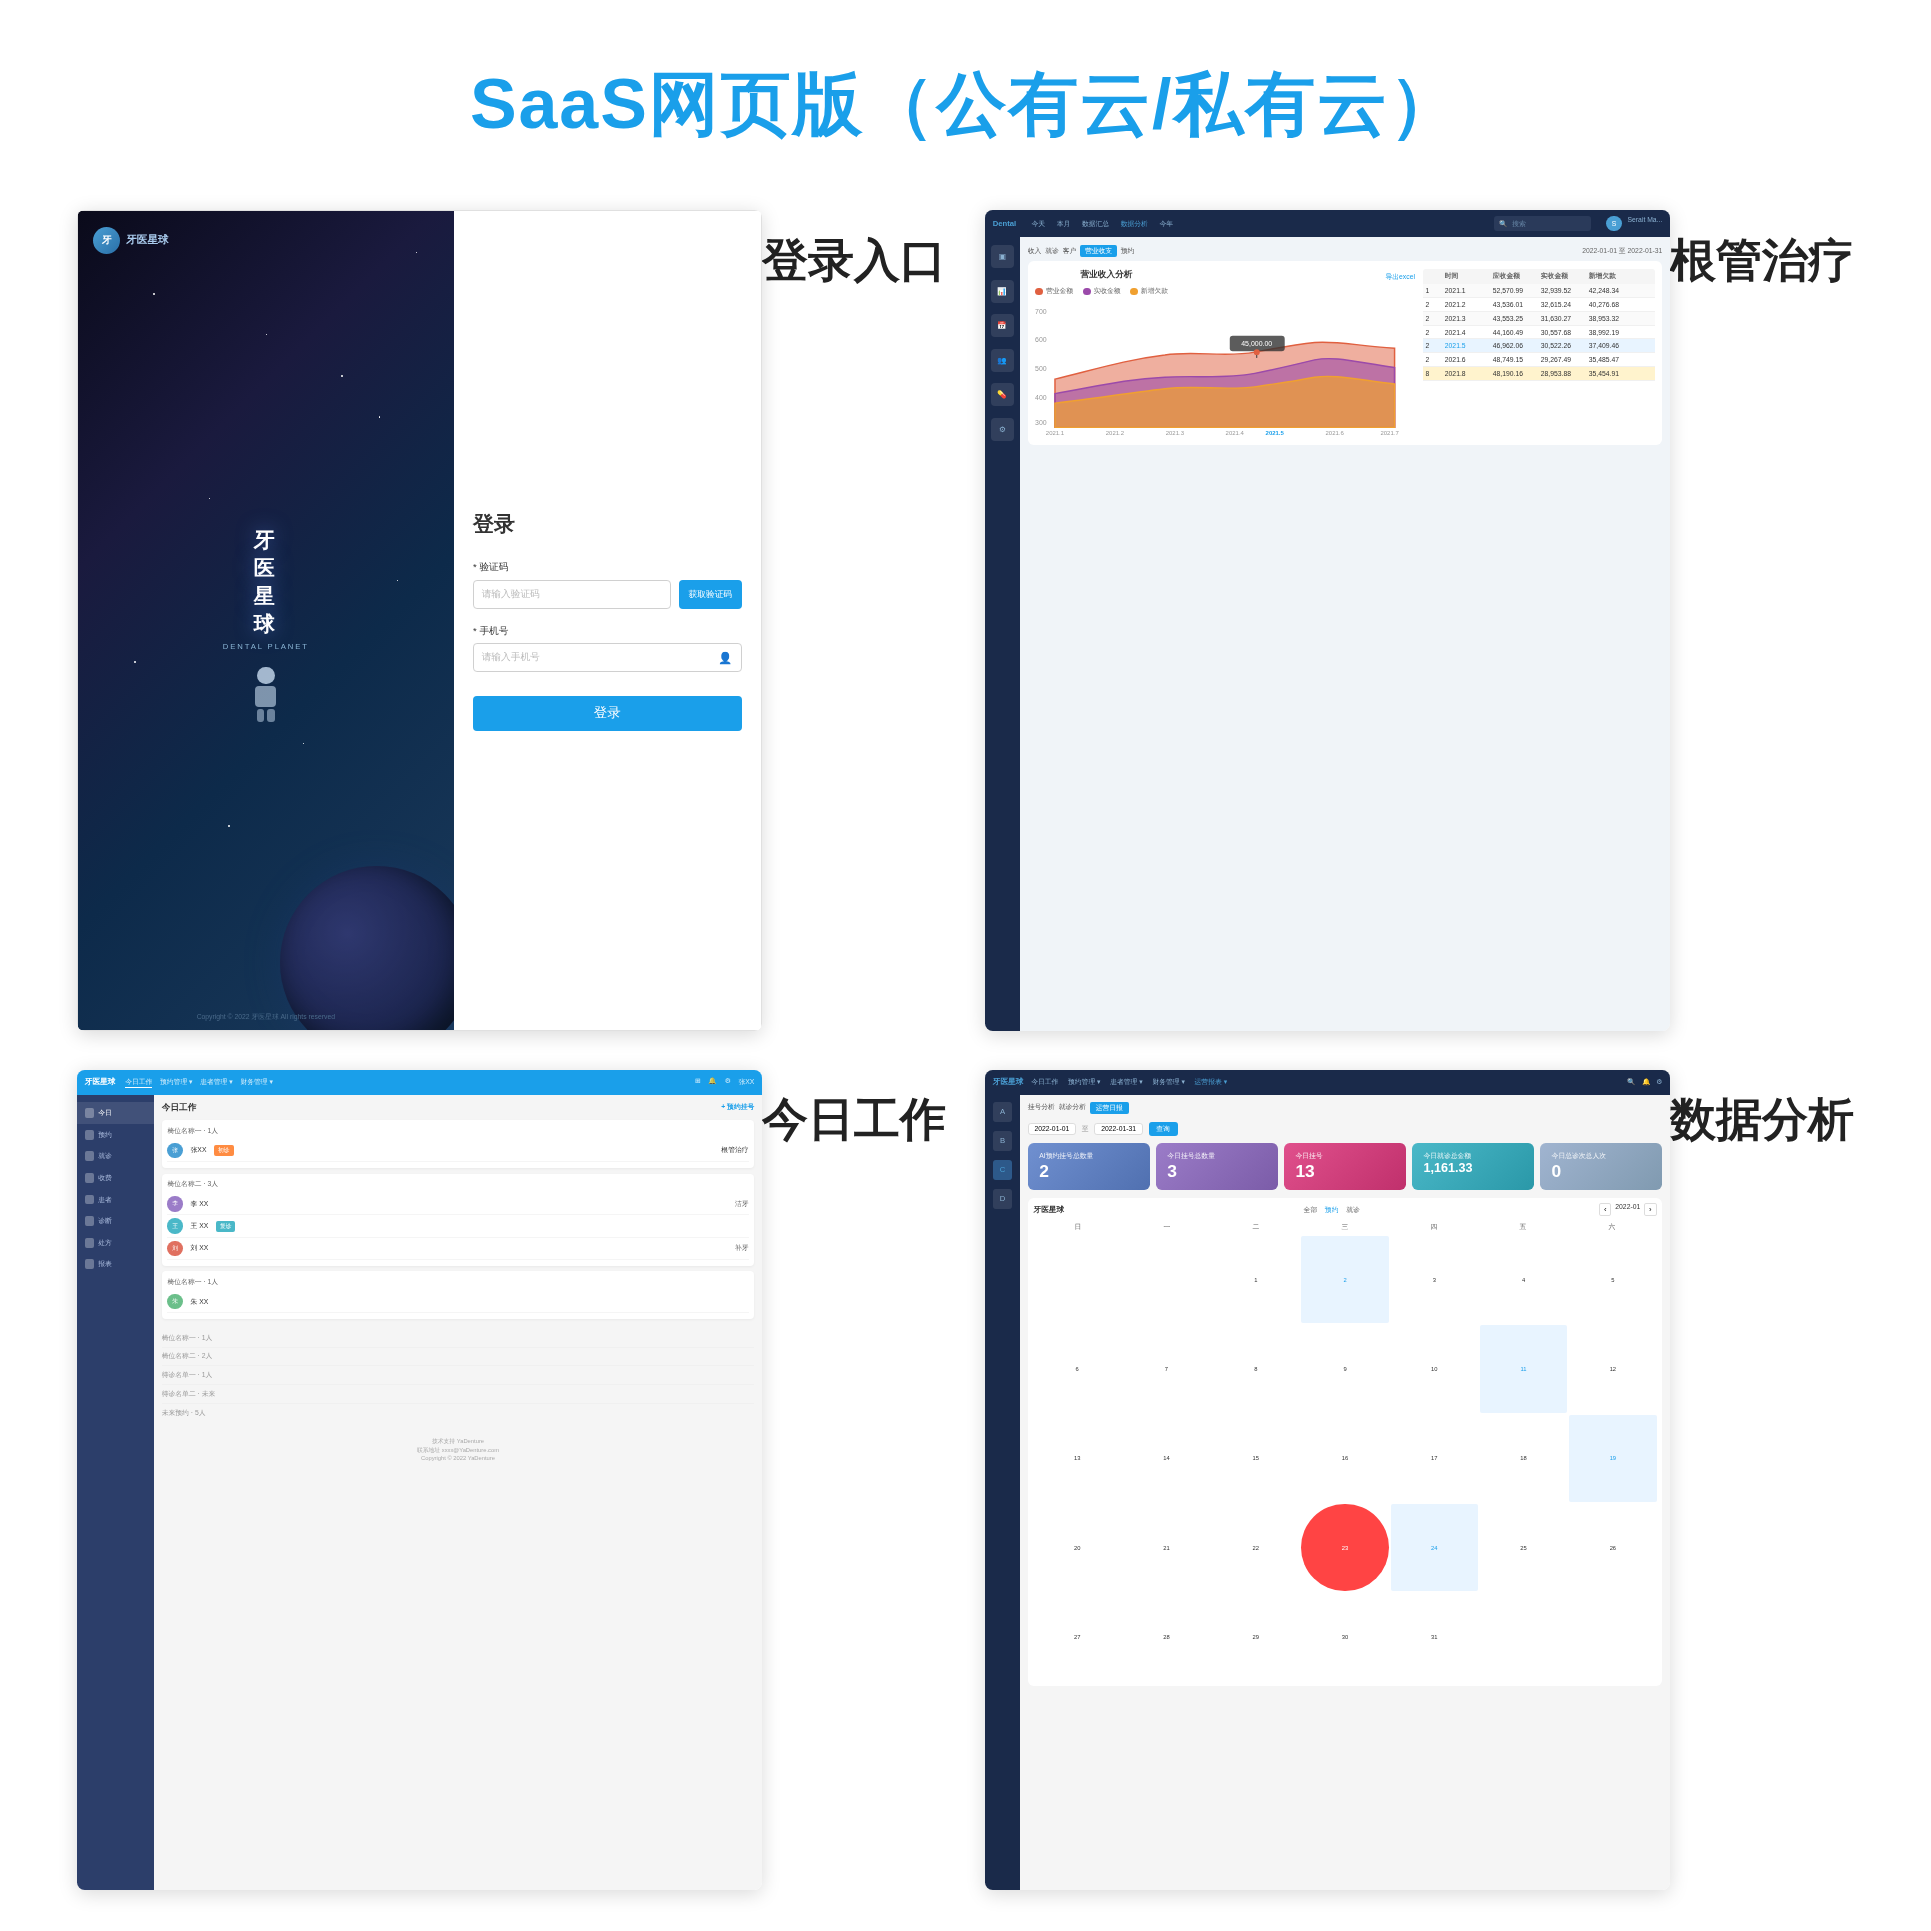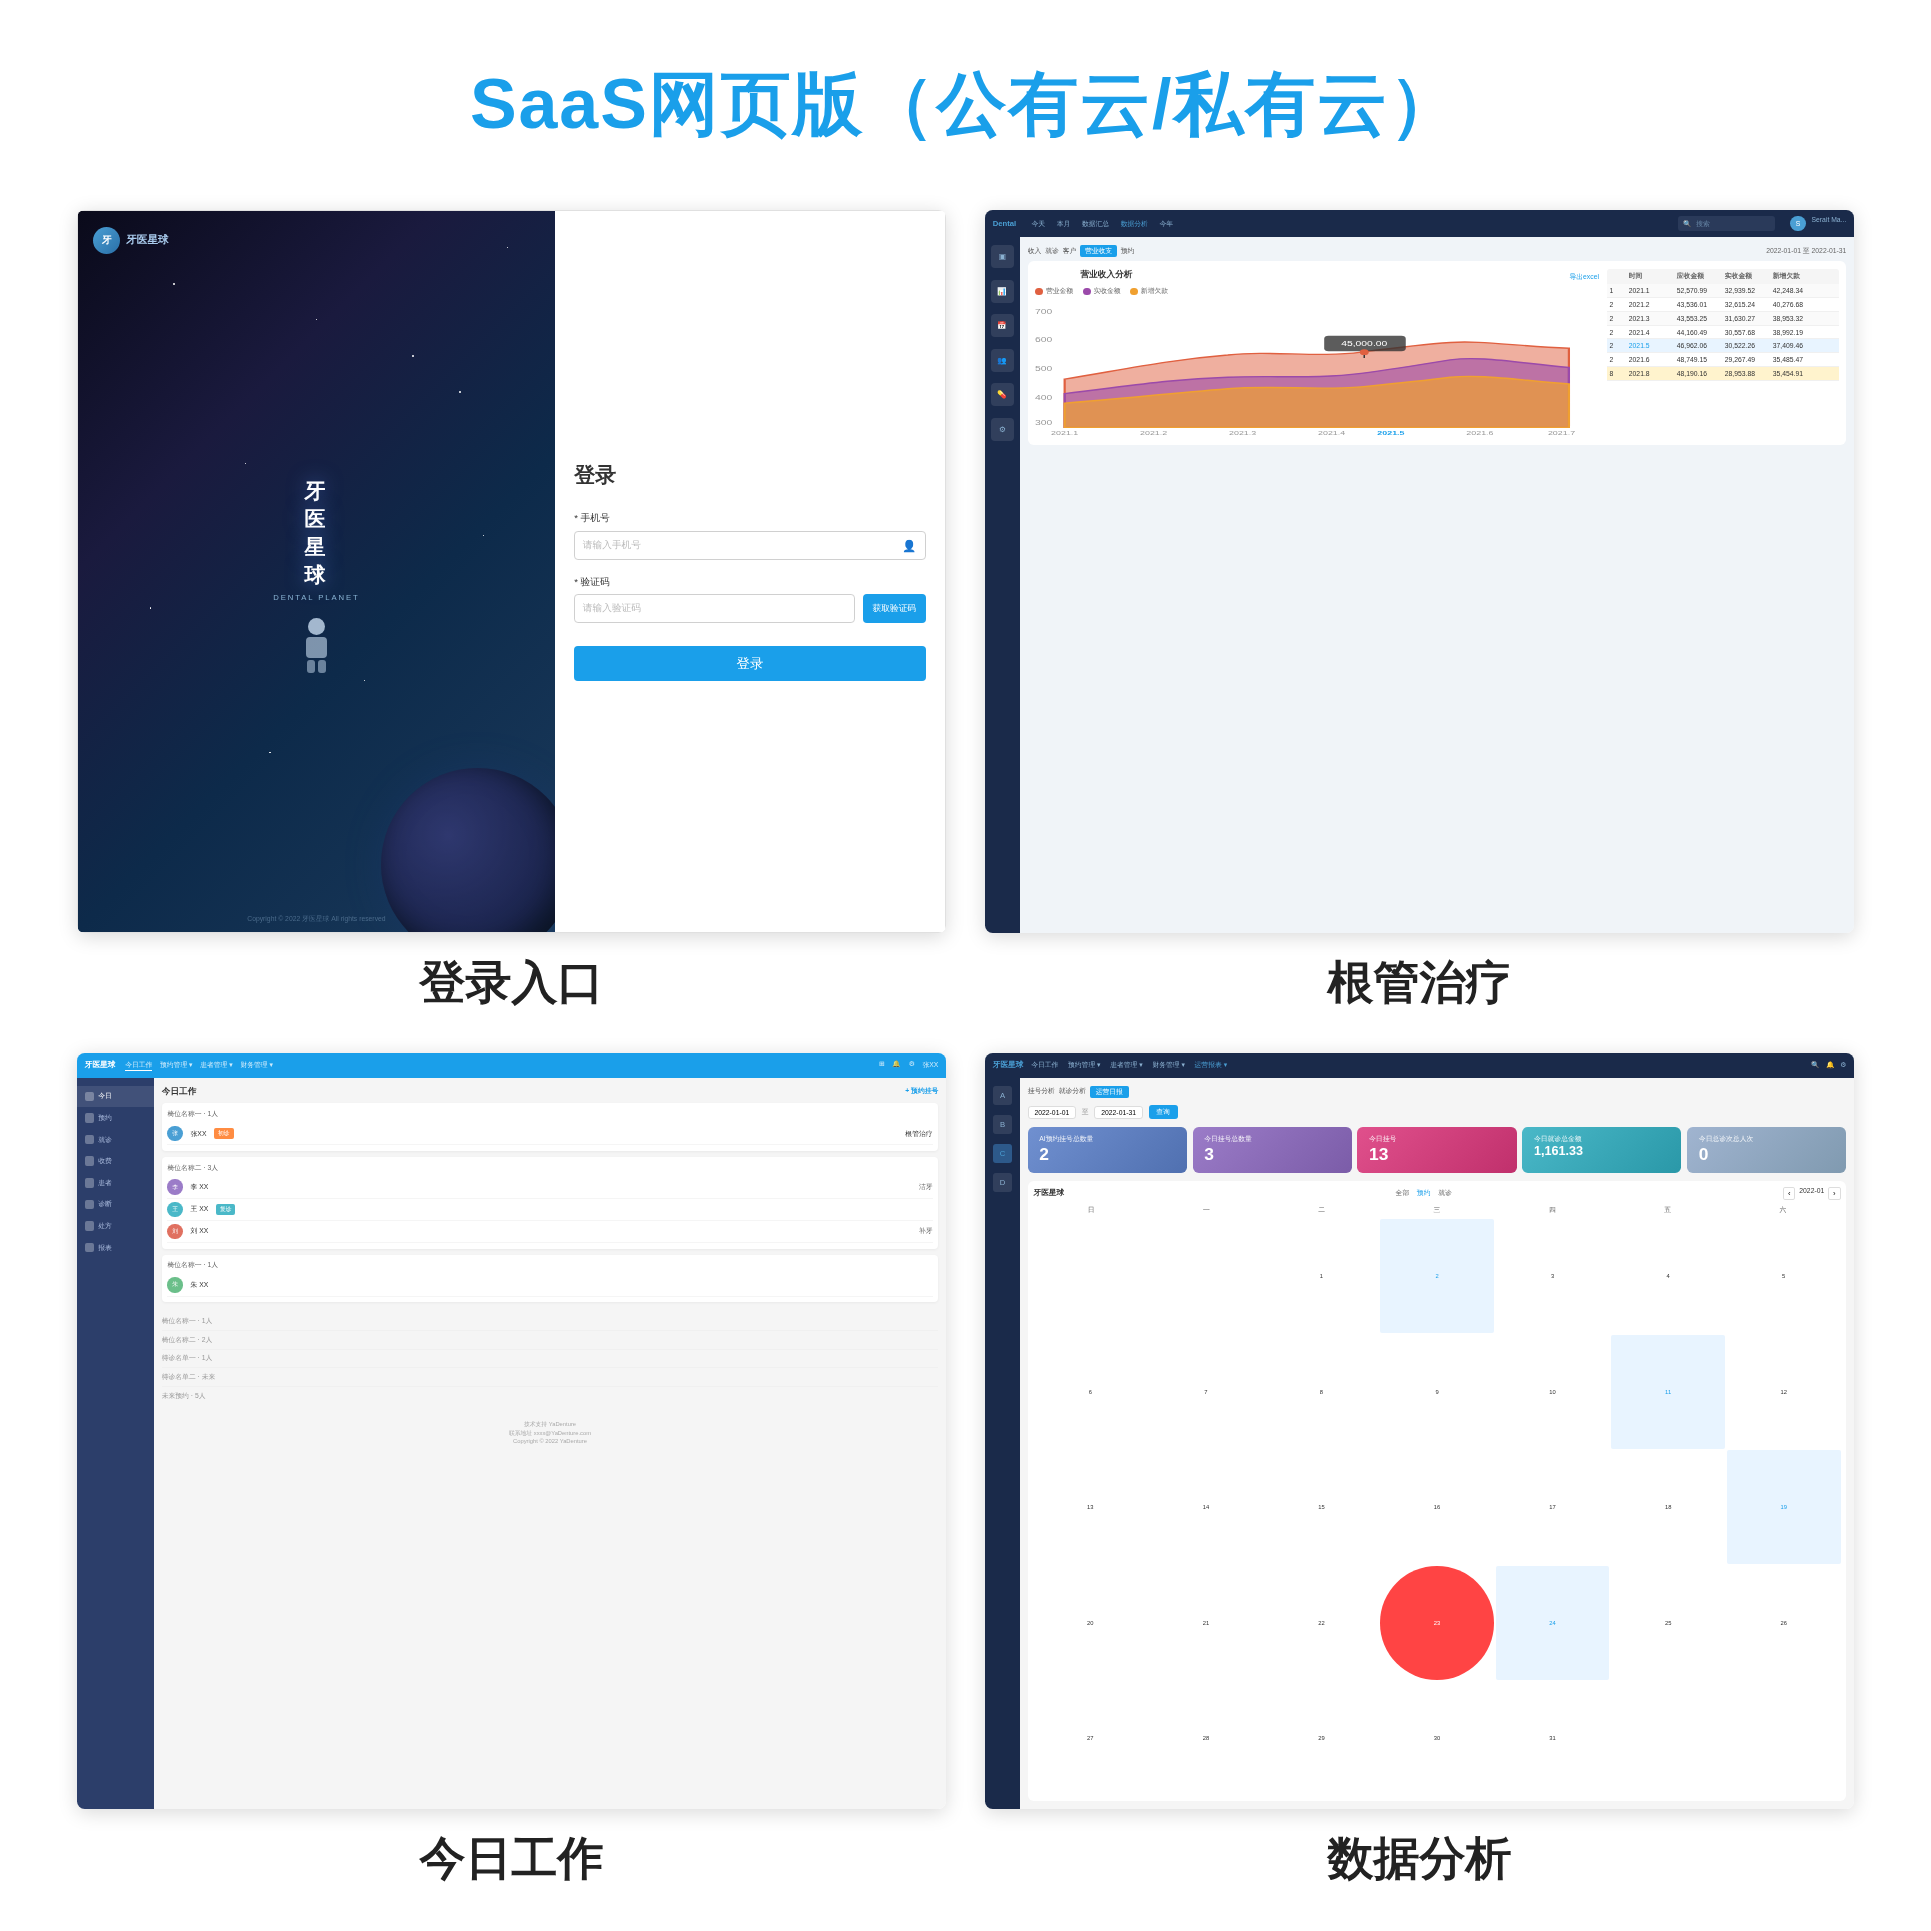--- a/index.html
+++ b/index.html
@@ -25,22 +25,20 @@
       grid-template-columns: 1fr 1fr;
       grid-template-rows: 1fr 1fr;
       gap: 39px;
       padding: 19.3px 77px 39px;
       width: 100%;
       height: calc(1931px - 193px);
     }
 
     .grid-item {
       display: flex;
-      flex-direction: column;
-      align-items: center;
     }
 
     .screenshot-frame {
       width: 100%;
       flex: 1;
       border-radius: 7.7px;
       overflow: hidden;
       box-shadow: 0 3.9px 19.3px rgba(0,0,0,0.15);
       position: relative;
     }
@@ -682,34 +680,34 @@
             </div>
           </div>
           <div class="planet-bg"></div>
           <div class="login-bottom-text">Copyright © 2022 牙医星球 All rights reserved</div>
         </div>
 
         <div class="login-right">
           <div class="login-form-title">登录</div>
 
           <div class="form-field">
+            <span class="form-label">* 验证码</span>
+            <div class="form-input-with-btn">
+              <div class="form-input" style="flex:1;">
+                <span style="color:#bbb;font-size:9.7px;">请输入验证码</span>
+              </div>
+              <button class="verify-btn">获取验证码</button>
+            </div>
+          </div>
+
+          <div class="form-field">
             <span class="form-label">* 手机号</span>
             <div class="form-input">
               <span style="color:#bbb;font-size:9.7px;">请输入手机号</span>
               <span style="color:#ccc;font-size:11.6px;">👤</span>
-            </div>
-          </div>
-
-          <div class="form-field">
-            <span class="form-label">* 验证码</span>
-            <div class="form-input-with-btn">
-              <div class="form-input" style="flex:1;">
-                <span style="color:#bbb;font-size:9.7px;">请输入验证码</span>
-              </div>
-              <button class="verify-btn">获取验证码</button>
             </div>
           </div>
 
           <button class="login-btn">登录</button>
         </div>
       </div>
     </div>
     <div class="item-label">登录入口</div>
   </div>
 

